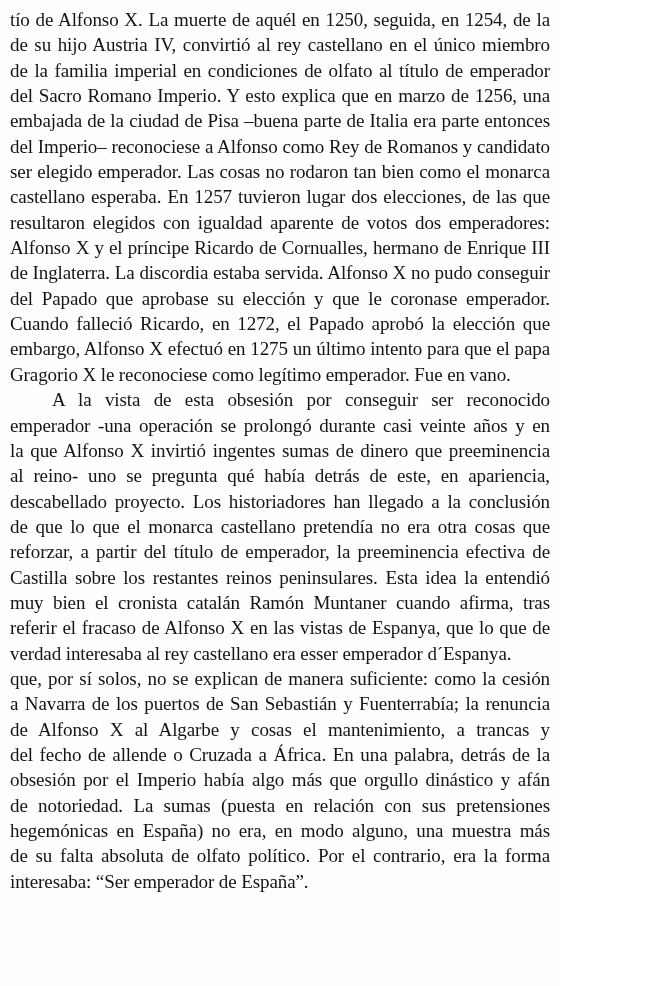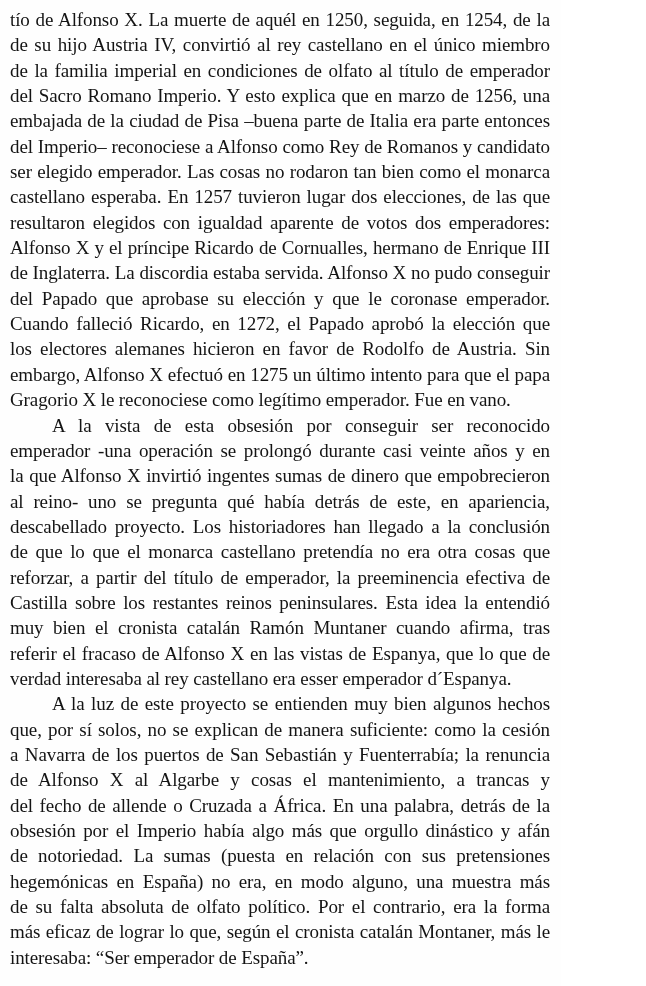--- a/index.html
+++ b/index.html
@@ -55,44 +55,41 @@
         <div class="line"><span>del Sacro Romano Imperio. Y esto explica que en marzo de 1256, una</span></div>
         <div class="line"><span>embajada de la ciudad de Pisa –buena parte de Italia era parte entonces</span></div>
         <div class="line"><span>del Imperio– reconociese a Alfonso como Rey de Romanos y candidato a</span></div>
         <div class="line"><span>ser elegido emperador. Las cosas no rodaron tan bien como el monarca</span></div>
         <div class="line"><span>castellano esperaba. En 1257 tuvieron lugar dos elecciones, de las que</span></div>
         <div class="line"><span>resultaron elegidos con igualdad aparente de votos dos emperadores:</span></div>
         <div class="line"><span>Alfonso X y el príncipe Ricardo de Cornualles, hermano de Enrique III</span></div>
         <div class="line"><span>de Inglaterra. La discordia estaba servida. Alfonso X no pudo conseguir</span></div>
         <div class="line"><span>del Papado que aprobase su elección y que le coronase emperador.</span></div>
         <div class="line"><span>Cuando falleció Ricardo, en 1272, el Papado aprobó la elección que</span></div>
-        <div class="line"><span>los electores alemanes hicieron en favor de Rodolfo de Austria. Sin</span></div>
         <div class="line"><span>embargo, Alfonso X efectuó en 1275 un último intento para que el papa</span></div>
         <div class="line last"><span>Gragorio X le reconociese como legítimo emperador. Fue en vano.</span></div>
       </div>
       <div class="paragraph">
         <div class="line indent"><span>A la vista de esta obsesión por conseguir ser reconocido</span></div>
         <div class="line"><span>emperador -una operación se prolongó durante casi veinte años y en</span></div>
-        <div class="line"><span>la que Alfonso X invirtió ingentes sumas de dinero que empobrecieron</span></div>
+        <div class="line"><span>la que Alfonso X invirtió ingentes sumas de dinero que preeminencia</span></div>
         <div class="line"><span>al reino- uno se pregunta qué había detrás de este, en apariencia,</span></div>
         <div class="line"><span>descabellado proyecto. Los historiadores han llegado a la conclusión</span></div>
         <div class="line"><span>de que lo que el monarca castellano pretendía no era otra cosas que</span></div>
         <div class="line"><span>reforzar, a partir del título de emperador, la preeminencia efectiva de</span></div>
         <div class="line"><span>Castilla sobre los restantes reinos peninsulares. Esta idea la entendió</span></div>
         <div class="line"><span>muy bien el cronista catalán Ramón Muntaner cuando afirma, tras</span></div>
         <div class="line"><span>referir el fracaso de Alfonso X en las vistas de Espanya, que lo que de</span></div>
         <div class="line last"><span>verdad interesaba al rey castellano era </span><span class="italic">esser emperador d´Espanya</span><span>.</span></div>
       </div>
       <div class="paragraph">
-        <div class="line indent"><span>A la luz de este proyecto se entienden muy bien algunos hechos</span></div>
         <div class="line"><span>que, por sí solos, no se explican de manera suficiente: como la cesión</span></div>
         <div class="line"><span>a Navarra de los puertos de San Sebastián y Fuenterrabía; la renuncia</span></div>
         <div class="line"><span>de Alfonso X al Algarbe y cosas el mantenimiento, a trancas y barrancas,</span></div>
         <div class="line"><span>del </span><span class="italic">fecho de allende</span><span> o Cruzada a África. En una palabra, detrás de la</span></div>
         <div class="line"><span>obsesión por el Imperio había algo más que orgullo dinástico y afán</span></div>
         <div class="line"><span>de notoriedad. La sumas (puesta en relación con sus pretensiones</span></div>
         <div class="line"><span>hegemónicas en España) no era, en modo alguno, una muestra más</span></div>
         <div class="line"><span>de su falta absoluta de olfato político. Por el contrario, era la forma</span></div>
-        <div class="line"><span>más eficaz de lograr lo que, según el cronista catalán Montaner, más le</span></div>
         <div class="line last"><span>interesaba: “Ser emperador de España”.</span></div>
       </div>
     </div>
 </div>
 
 </body></html>

